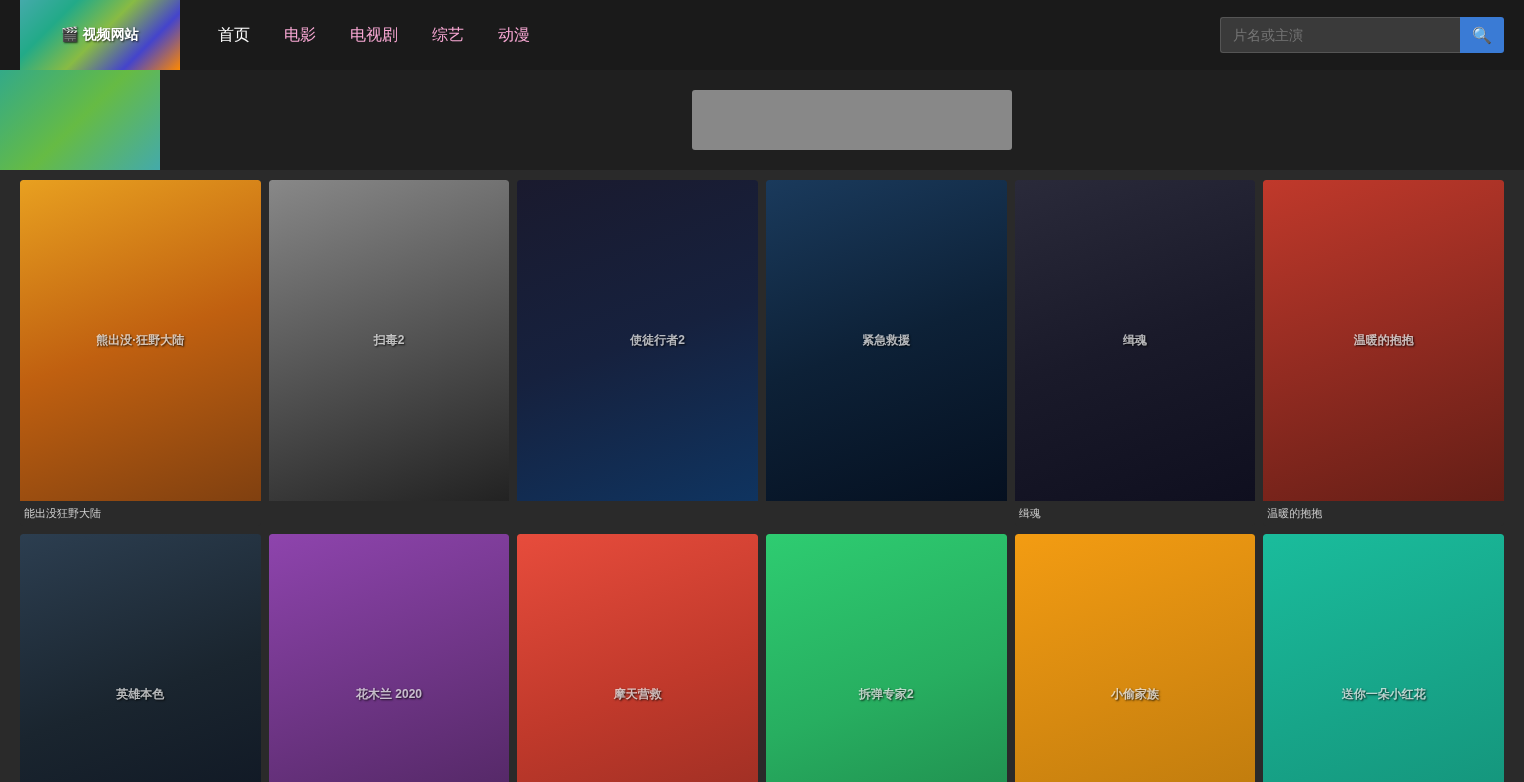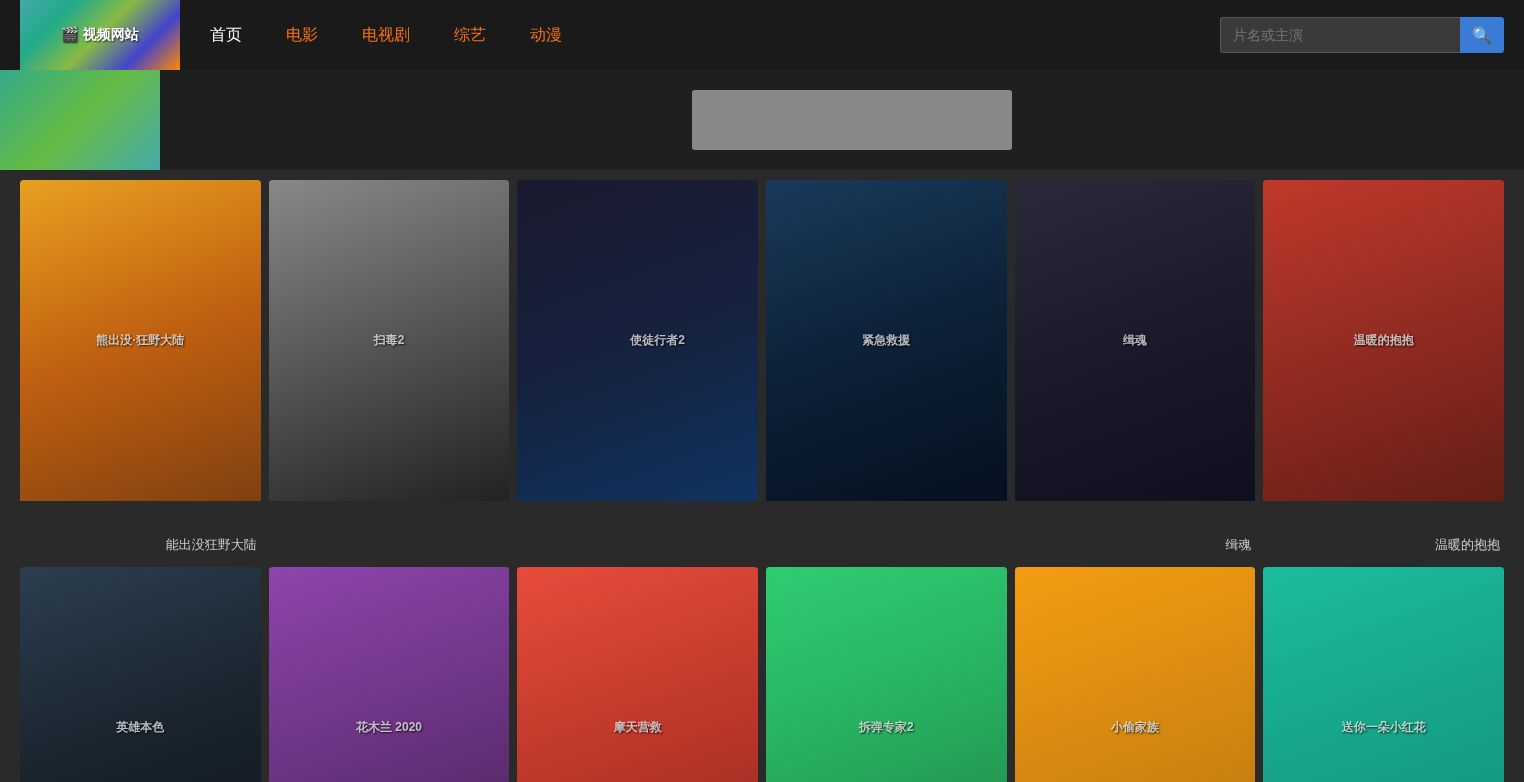--- a/index.html
+++ b/index.html
@@ -31,26 +31,26 @@
     }
     .logo-area span {
       color: white;
       font-size: 14px;
       font-weight: bold;
       text-shadow: 1px 1px 2px rgba(0,0,0,0.7);
       text-align: right;
     }
     .nav {
       display: flex;
-      margin-left: 30px;
-      gap: 44px;
+      margin-left: 38px;
+      gap: 34px;
       flex: 1;
     }
     .nav-item {
-      color: #f97316;
+      color: #f9a8d4;
       font-size: 16px;
       cursor: pointer;
       text-decoration: none;
       padding: 5px 0;
     }
     .nav-item.active { color: #fff; }
     .search-area {
       display: flex;
       align-items: center;
       margin-left: auto;
@@ -136,29 +136,28 @@
       font-size: 12px;
       color: rgba(255,255,255,0.7);
       text-align: center;
       padding: 8px;
       font-weight: bold;
       text-shadow: 1px 1px 2px rgba(0,0,0,0.8);
       background-size: cover;
       background-position: center;
     }
     .movie-title {
-      text-align: right;
-      font-size: 13px;
+      text-align: left;
+      font-size: 11px;
       color: #ccc;
       padding: 5px 4px;
       background: #2a2a2a;
       white-space: nowrap;
       overflow: hidden;
       text-overflow: ellipsis;
-      margin-top: 30px;
     }
 
     
     .p1 { background: linear-gradient(160deg, #e8a020, #c06010, #804010); }
     .p2 { background: linear-gradient(160deg, #888, #555, #222); text-align: center; }
     .p3 { background: linear-gradient(160deg, #1a1a2e, #16213e, #0f3460); padding-left: 48px; }
     .p4 { background: linear-gradient(160deg, #1a3a5c, #0d2137, #051020); }
     .p5 { background: linear-gradient(160deg, #2a2a3a, #1a1a2a, #0f0f1f); }
     .p6 { background: linear-gradient(160deg, #c0392b, #922b21, #641e16); }
     .p7 { background: linear-gradient(160deg, #2c3e50, #1a252f, #0d1421); }

